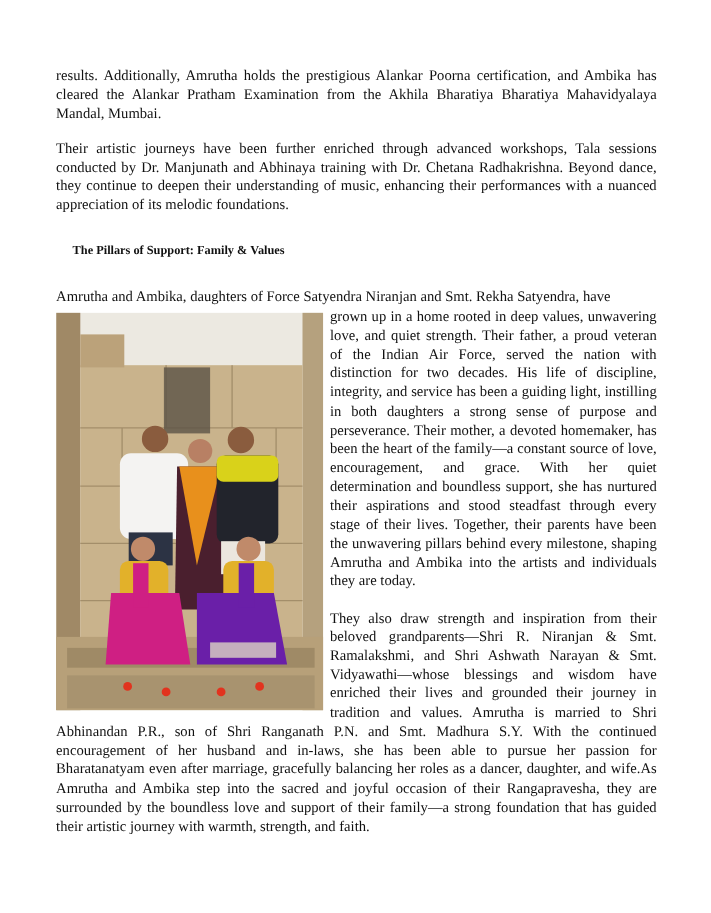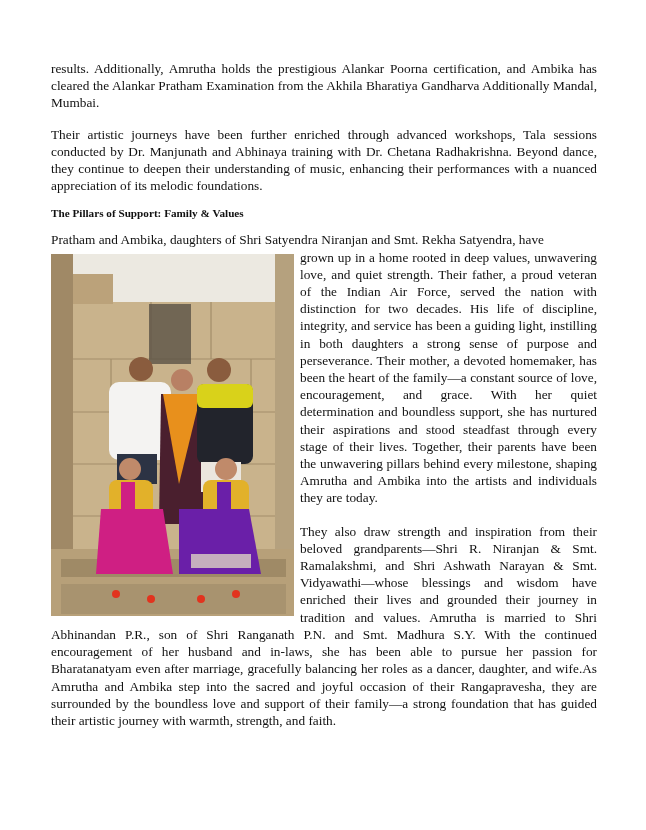--- a/index.html
+++ b/index.html
@@ -1,36 +1,36 @@
 <!DOCTYPE html>
 <html><head>
 <meta charset="utf-8">
 <style>
   html, body { margin: 0; padding: 0; background: #ffffff; }
   body { width: 646px; height: 830px; position: relative; overflow: hidden;
          font-family: "Liberation Serif", "DejaVu Serif", serif; color: #111; }
   .page { position: absolute; left: 51px; top: 60px; width: 546px; }
   p { margin: 0; font-size: 13.3px; line-height: 17.2px; text-align: justify; }
   .gap { height: 14px; }
-  h3 { margin: 0; font-size: 11.2px; font-weight: bold; line-height: 15px; }
+  h3 { margin: 15px; font-size: 11.2px; font-weight: bold; line-height: 15px; }
   .photo { float: left; width: 243px; height: 362px; margin: 5px 6px 2px 0;
            position: relative; overflow: hidden; }
   .photo svg { display: block; }
 </style>
 </head>
 <body>
 
 <div class="page">
-  <p>results. Additionally, Amrutha holds the prestigious Alankar Poorna certification, and Ambika has cleared the Alankar Pratham Examination from the Akhila Bharatiya Gandharva Additionally Mandal, Mumbai.</p>
+  <p>results. Additionally, Amrutha holds the prestigious Alankar Poorna certification, and Ambika has cleared the Alankar Pratham Examination from the Akhila Bharatiya Bharatiya Mahavidyalaya Mandal, Mumbai.</p>
   <div class="gap"></div>
   <p>Their artistic journeys have been further enriched through advanced workshops, Tala sessions conducted by Dr. Manjunath and Abhinaya training with Dr. Chetana Radhakrishna. Beyond dance, they continue to deepen their understanding of music, enhancing their performances with a nuanced appreciation of its melodic foundations.</p>
   <div class="gap" style="height:12px"></div>
   <h3>The Pillars of Support: Family &amp; Values</h3>
   <div class="gap" style="height:10px"></div>
-  <p style="text-align:left;white-space:nowrap;">Pratham and Ambika, daughters of Shri Satyendra Niranjan and Smt. Rekha Satyendra, have</p>
+  <p style="text-align:left;white-space:nowrap;">Amrutha and Ambika, daughters of Force Satyendra Niranjan and Smt. Rekha Satyendra, have</p>
 
   <div class="photo">
     <svg width="243" height="362" viewBox="0 0 243 362" xmlns="http://www.w3.org/2000/svg">
 
       <rect x="0" y="0" width="243" height="362" fill="#ece9e1"></rect>
 
       <rect x="0" y="0" width="22" height="362" fill="#a08966"></rect>
       <rect x="224" y="0" width="19" height="362" fill="#b5a17e"></rect>
 
       <rect x="22" y="48" width="202" height="250" fill="#c9b38c"></rect>

